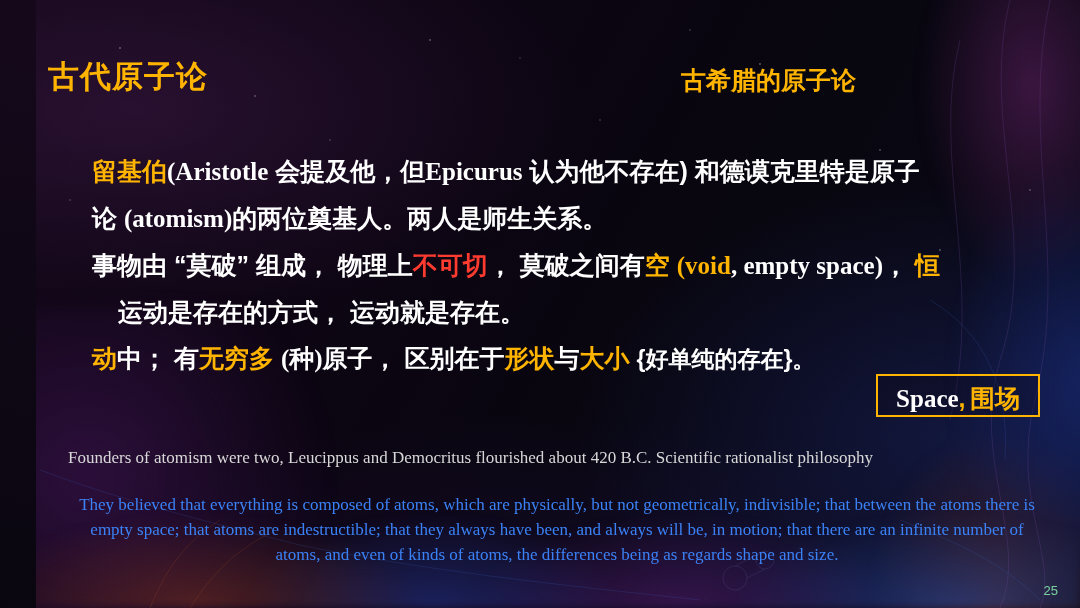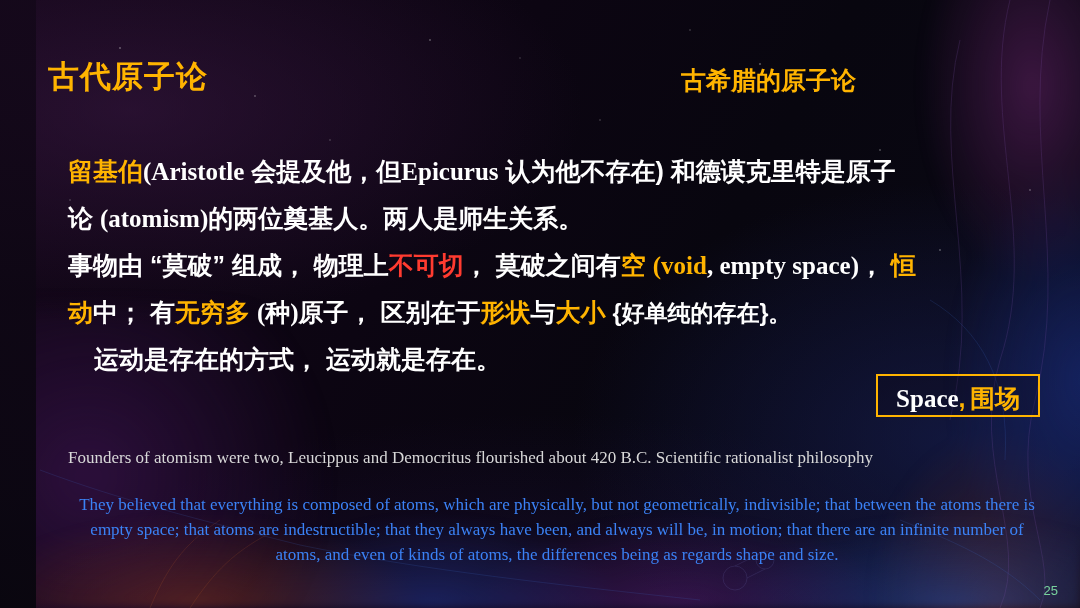--- a/index.html
+++ b/index.html
@@ -130,21 +130,21 @@
     position: absolute;
     top: 148px;
     left: 68px;
     right: 40px;
     z-index: 6;
     color: #ffffff;
     font-size: 25px;
     line-height: 46px;
     font-weight: bold;
   }
-  .line { white-space: nowrap; }
+  .line { white-space: nowrap; margin-left: 24px; }
   .line.indent { padding-left: 26px; }
   .or { color: #ffb400; }
   .red { color: #ff3b30; }
   .serif { font-family: "Liberation Serif", serif; font-weight: bold; }
   .sm { font-size: 23px; }
 
   
   .space-box {
     position: absolute;
     right: 40px;
@@ -258,24 +258,24 @@
   <div class="body-block">
     <div class="line">
       <span class="or">留基伯</span><span class="serif">(Aristotle</span> <span>会提及他，</span><span class="serif">但Epicurus</span> <span>认为他不存在)</span> <span>和德谟克里特是原子</span>
     </div>
     <div class="line">
       <span>论</span> <span class="serif">(atomism)</span><span>的两位奠基人。两人是师生关系。</span>
     </div>
     <div class="line">
       <span>事物由 “莫破” 组成，</span> <span>物理上</span><span class="red">不可切</span><span>，</span> <span>莫破之间有</span><span class="or">空</span>  <span class="or serif">(void</span><span class="serif">, empty space)</span><span>，</span> <span class="or">恒</span>
     </div>
+    <div class="line indent">运动是存在的方式， 运动就是存在。</div>
     <div class="line">
       <span class="or">动</span><span>中；</span> <span>有</span><span class="or">无穷多</span> <span class="serif">(种)</span><span>原子，</span> <span>区别在于</span><span class="or">形状</span><span>与</span><span class="or">大小</span>  <span class="sm">{好单纯的存在}。</span>
     </div>
-    <div class="line indent">运动是存在的方式， 运动就是存在。</div>
   </div>
 
   <div class="space-box">
     <span class="en">Space</span><span class="comma">,</span> <span class="cn">围场</span>
   </div>
 
   <div class="footnote1">Founders of atomism were two, Leucippus and Democritus flourished about 420 B.C.   Scientific rationalist philosophy</div>
   <div class="footnote2">They believed that everything is composed of atoms, which are physically, but not geometrically, indivisible; that between the atoms there is empty space; that atoms are indestructible; that they always have been, and always will be, in motion; that there are an infinite number of atoms, and even of kinds of atoms, the differences being as regards shape and size.</div>
 
   <div class="page-num">25</div>

